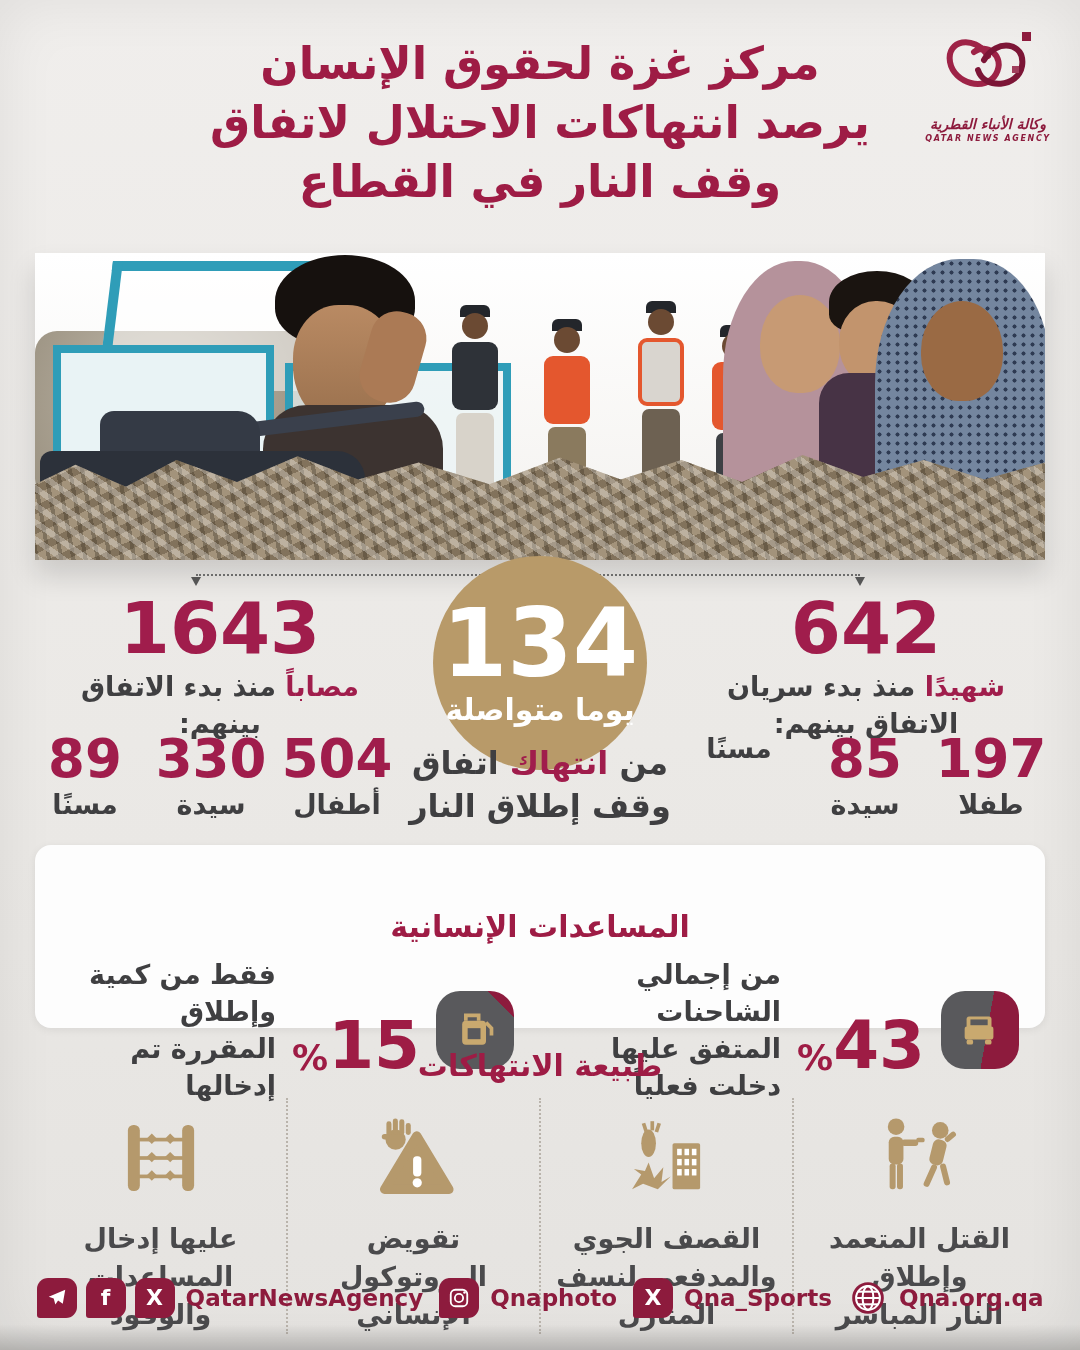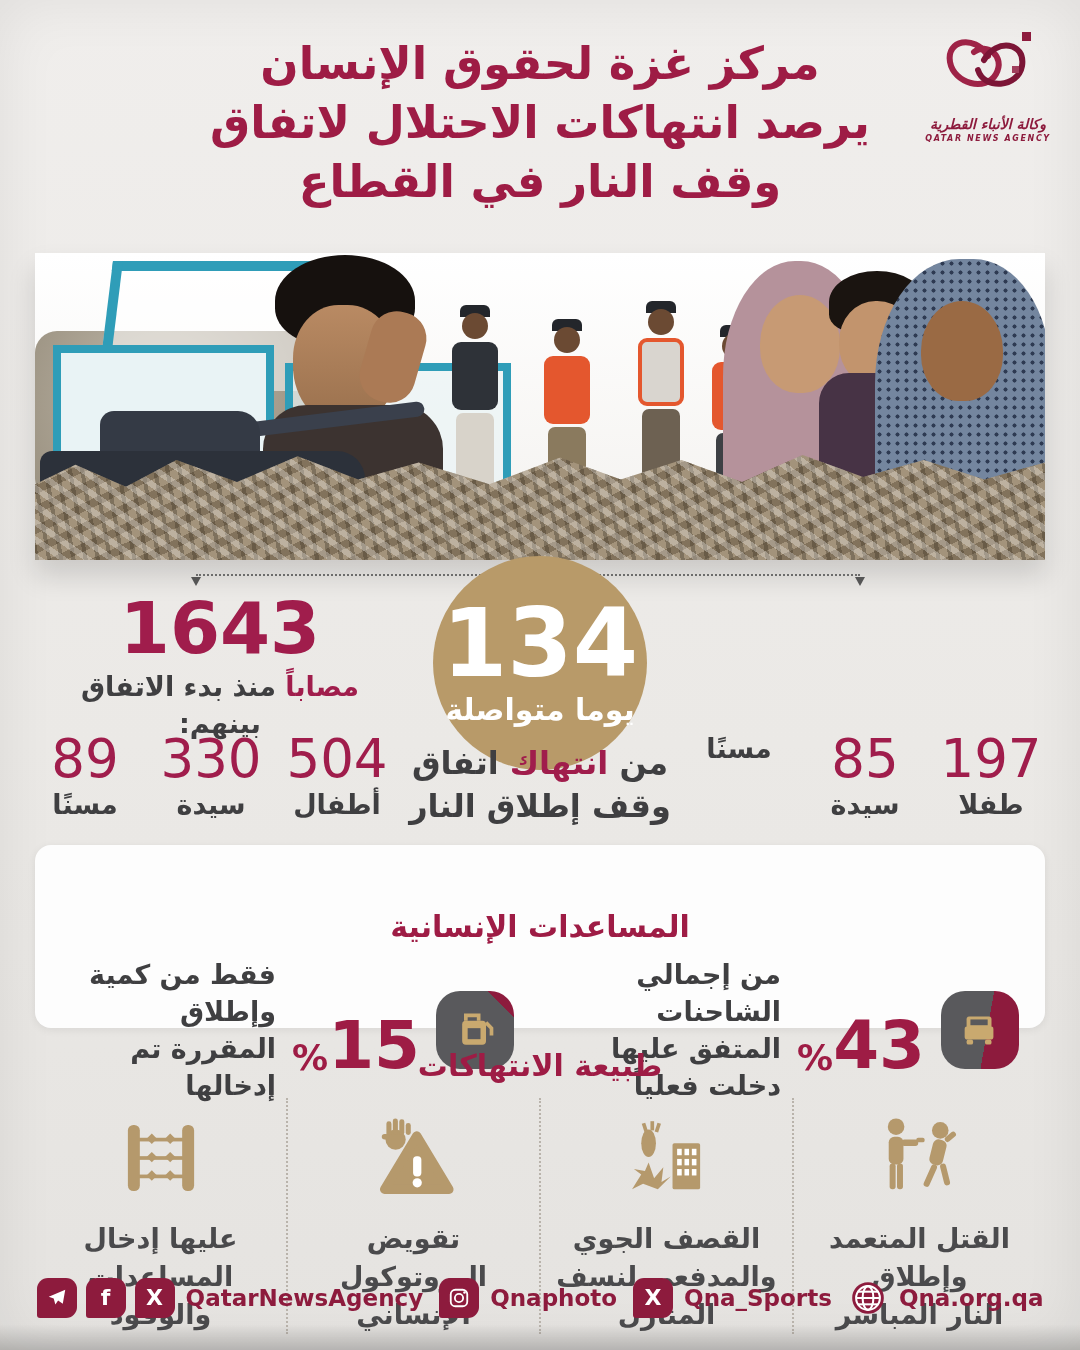--- a/index.html
+++ b/index.html
@@ -69,21 +69,21 @@
   .days-caption{position:absolute;left:380px;top:742px;width:320px;text-align:center;
        font-size:32px;font-weight:bold;color:#3f3f41;line-height:43px;}
   .hl{color:#a01d4c;}
   .stat{position:absolute;text-align:center;}
   .stat .big{font-size:72px;font-weight:bold;color:#a01d4c;line-height:1;}
   .stat .lbl{font-size:27px;font-weight:bold;color:#3f3f41;line-height:37px;margin-top:4px;}
   .stat-left{left:80px;top:592px;width:280px;}
   .stat-right{left:716px;top:592px;width:300px;}
   .bd-row{position:absolute;top:731px;display:flex;width:378px;}
   .bd{flex:1;text-align:center;}
-  .bd .v{font-size:53px;font-weight:normal;color:#a01d4c;line-height:1.05;}
+  .bd .v{font-size:53px;font-weight:bold;color:#a01d4c;line-height:1.05;}
   .bd .l{font-size:27px;font-weight:bold;color:#3f3f41;margin-top:2px;}
   .bd-left{left:22px;} .bd-right{left:676px;}
 
   
   .aid{position:absolute;left:35px;top:845px;width:1010px;height:183px;background:#fdfdfd;
        border-radius:16px;box-shadow:0 2px 8px rgba(0,0,0,.07);}
   .aid-title{text-align:center;color:#9e1c45;font-size:30px;font-weight:bold;padding-top:16px;margin-top:48px;}
   .aid-row{display:flex;margin-top:12px;}
   .aid-group{flex:1;display:flex;flex-direction:row-reverse;align-items:center;
        justify-content:flex-start;padding:0 26px;gap:16px;}
@@ -204,20 +204,28 @@
 
   <div class="stat stat-left">
     <div class="big">1643</div>
     <div class="lbl" dir="rtl">
       <span class="hl">مصاباً</span>
       <span>منذ بدء الاتفاق</span>
       <div>بينهم:</div>
     </div>
   </div>
 
+  <div class="stat stat-right">
+    <div class="big">642</div>
+    <div class="lbl" dir="rtl">
+      <span class="hl">شهيدًا</span>
+      <span>منذ بدء سريان</span>
+      <div>الاتفاق بينهم:</div>
+    </div>
+  </div>
 
   <div class="bd-row bd-left">
     <div class="bd">
       <div class="v">89</div>
       <div class="l" dir="rtl">مسنًا</div>
     </div>
     <div class="bd">
       <div class="v">330</div>
       <div class="l" dir="rtl">سيدة</div>
     </div>

